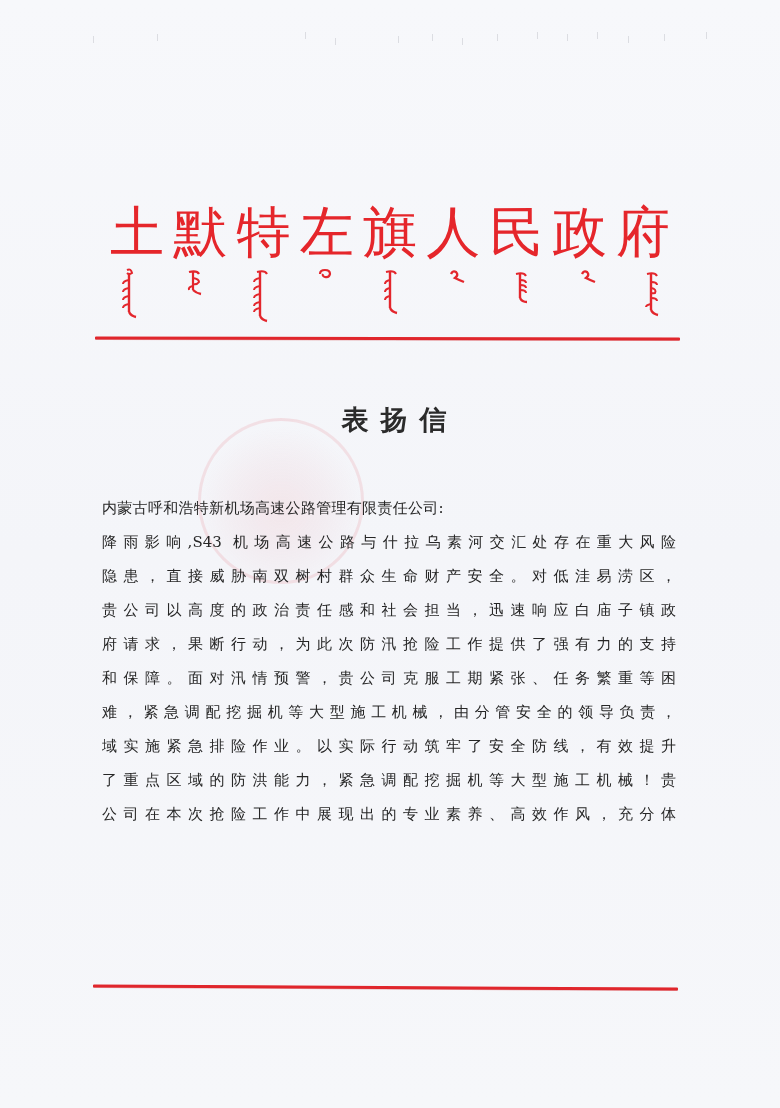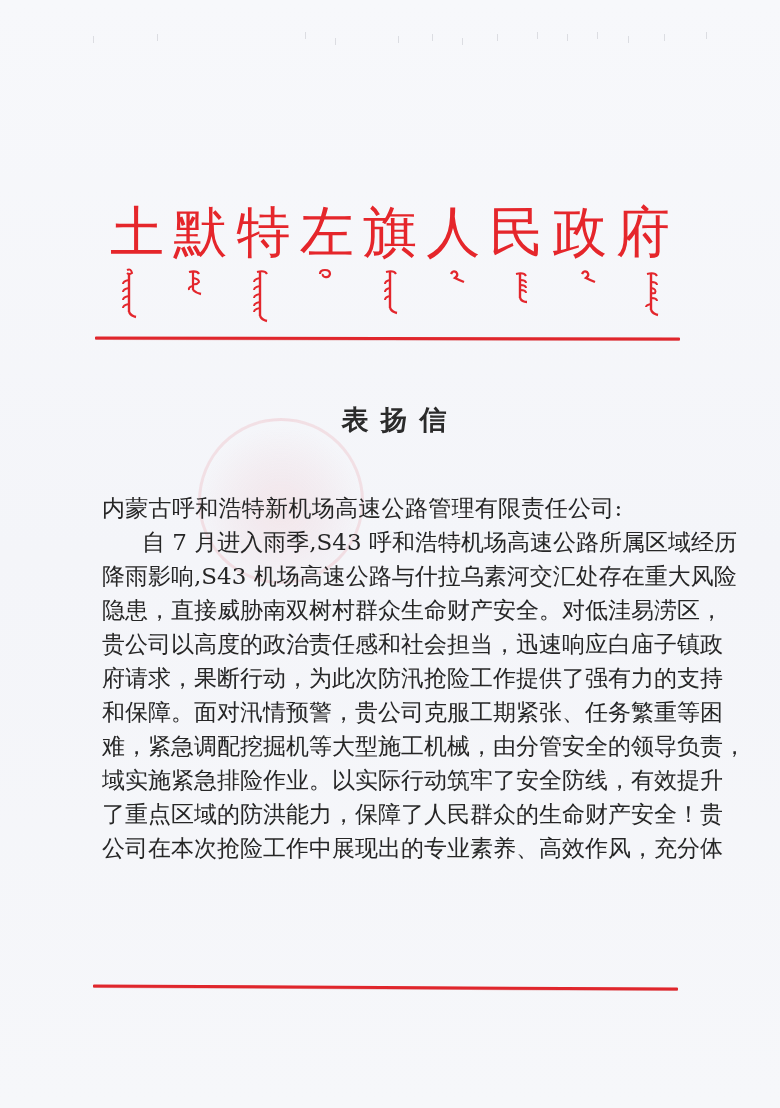--- a/index.html
+++ b/index.html
@@ -120,21 +120,21 @@
     letter-spacing: 12px;
     padding-left: 10px;
   }
   
   .body-text {
     position: absolute;
     left: 102px;
     top: 491px;
     width: 574px;
     font-family: "DejaVu Serif", "Liberation Serif", serif;
-    font-size: 23px;
+    font-size: 15px;
     color: #262626;
   }
   .line {
     height: 34px;
     line-height: 34px;
     white-space: nowrap;
     display: flex;
     justify-content: space-between;
   }
   .line.salutation {
@@ -255,23 +255,20 @@
   </div>
 
   <div class="rule rule-top"></div>
 
   <div class="seal"></div>
 
   <div class="doc-heading">表扬信</div>
 
   <div class="body-text">
     <div class="line salutation">内蒙古呼和浩特新机场高速公路管理有限责任公司:</div>
-    <div class="line indent">
-        <span class="t">自 7 月进入雨季,S43 呼和浩特机场高速公路所属区域经历</span>
-      </div>
     <div class="line">
         <span class="t">降雨影响,S43 机场高速公路与什拉乌素河交汇处存在重大风险</span>
       </div>
     <div class="line">
         <span class="t">隐患，直接威胁南双树村群众生命财产安全。对低洼易涝区，</span>
       </div>
     <div class="line">
         <span class="t">贵公司以高度的政治责任感和社会担当，迅速响应白庙子镇政</span>
       </div>
     <div class="line">
@@ -280,21 +277,21 @@
     <div class="line">
         <span class="t">和保障。面对汛情预警，贵公司克服工期紧张、任务繁重等困</span>
       </div>
     <div class="line">
         <span class="t">难，紧急调配挖掘机等大型施工机械，由分管安全的领导负责，</span>
       </div>
     <div class="line">
         <span class="t">域实施紧急排险作业。以实际行动筑牢了安全防线，有效提升</span>
       </div>
     <div class="line">
-        <span class="t">了重点区域的防洪能力，保障了人民群众的生命财产安全！贵</span>
+        <span class="t">了重点区域的防洪能力，紧急调配挖掘机等大型施工机械！贵</span>
       </div>
     <div class="line last">
         <span class="t">公司在本次抢险工作中展现出的专业素养、高效作风，充分体</span>
       </div>
   </div>
 
   <div class="rule rule-bottom"></div>
 
 </div>
 

